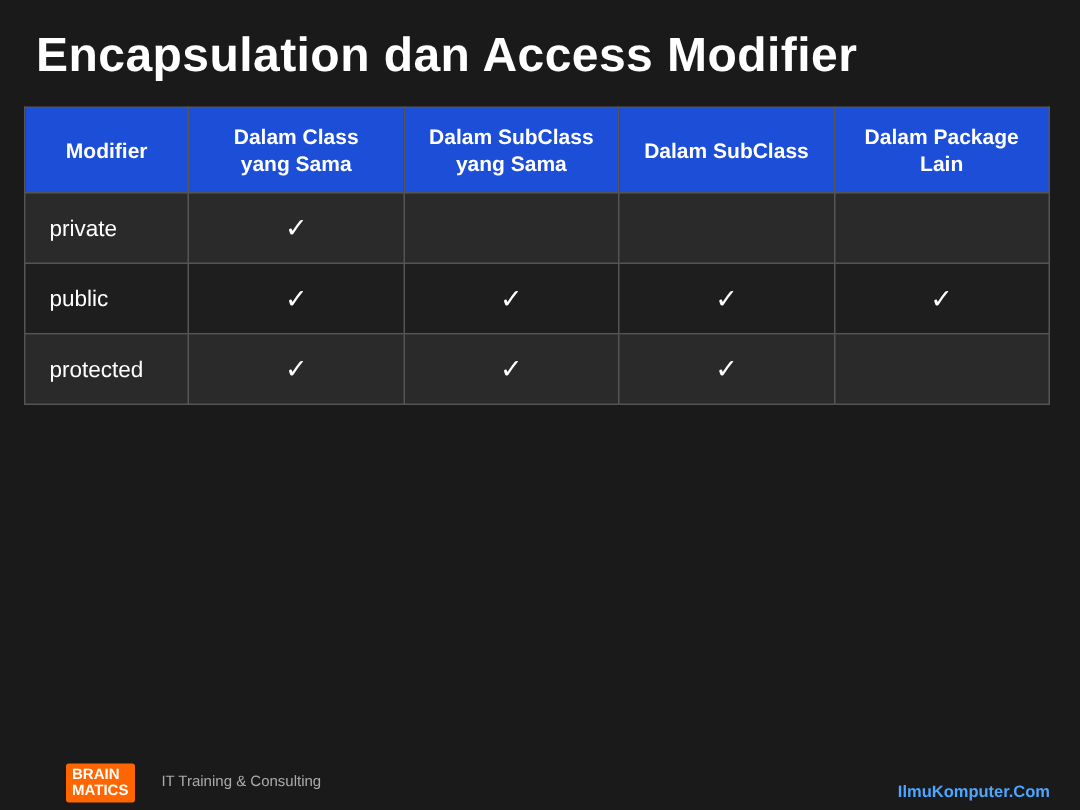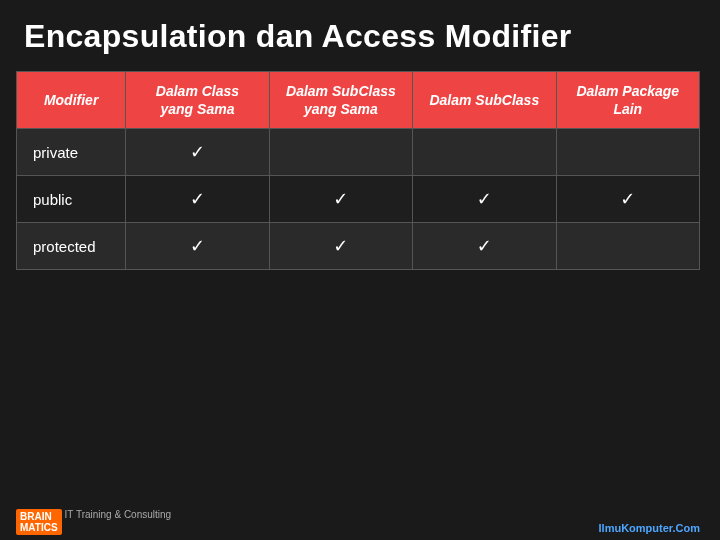--- a/index.html
+++ b/index.html
@@ -39,22 +39,21 @@
       padding: 6px 16px 10px 16px;
     }
 
     table {
       width: 100%;
       border-collapse: collapse;
       table-layout: fixed;
     }
 
     thead tr {
-      background: #ef4444;
-      font-style: italic;
+      background: #1d4ed8;
     }
 
     thead th {
       padding: 10px 12px;
       color: #ffffff;
       font-size: 14px;
       font-weight: bold;
       border: 1px solid #555555;
       vertical-align: middle;
       line-height: 1.3;
@@ -92,21 +91,23 @@
     .footer {
       display: flex;
       justify-content: space-between;
       align-items: center;
       padding: 4px 16px;
       height: 36px;
     }
 
     .logo-left {
       display: flex;
-      gap: 3px;
+      align-items: center;
+      gap: 18px;
+      margin-left: 28px;
     }
 
     .logo-box {
       background: #ff6600;
       color: #fff;
       font-size: 10px;
       font-weight: bold;
       padding: 2px 4px;
       border-radius: 2px;
     }

